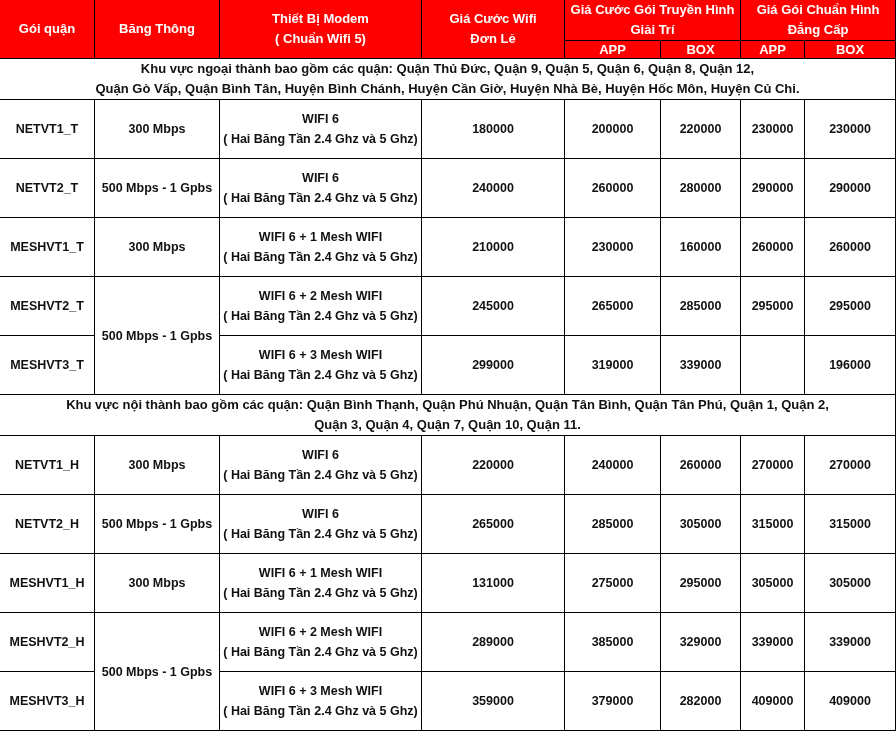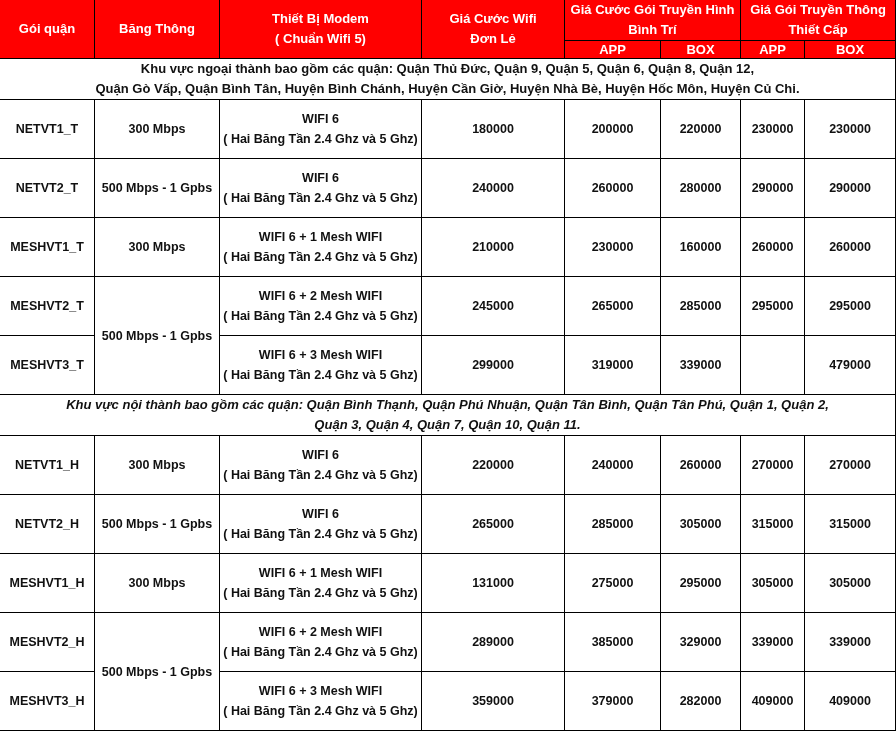--- a/index.html
+++ b/index.html
@@ -42,25 +42,25 @@
       <th rowspan="2">
         <span class="line">Thiết Bị Modem</span>
         <span class="line">( Chuẩn Wifi 5)</span>
       </th>
       <th rowspan="2">
         <span class="line">Giá Cước Wifi</span>
         <span class="line">Đơn Lẻ</span>
       </th>
       <th colspan="2">
         <span class="line">Giá Cước Gói Truyền Hình</span>
-        <span class="line">Bình Trí</span>
+        <span class="line">Giải Trí</span>
       </th>
       <th colspan="2">
-        <span class="line">Giá Gói Truyền Thông</span>
-        <span class="line">Thiết Cấp</span>
+        <span class="line">Giá Gói Chuẩn Hình</span>
+        <span class="line">Đẳng Cấp</span>
       </th>
     </tr>
     <tr>
       <th class="sub">APP</th>
       <th class="sub">BOX</th>
       <th class="sub">APP</th>
       <th class="sub">BOX</th>
     </tr>
   </thead>
   <tbody>
@@ -126,25 +126,25 @@
     <tr class="data">
       <td>MESHVT3_T</td>
       <td>
           <span class="line">WIFI 6 + 3 Mesh WIFI</span>
           <span class="line">( Hai Băng Tần 2.4 Ghz và 5 Ghz)</span>
         </td>
       <td>299000</td>
       <td>319000</td>
       <td>339000</td>
       <td></td>
-      <td>479000</td>
+      <td>196000</td>
     </tr>
 
     <tr>
-      <td colspan="8" class="region" style="height:36px;font-style:italic;">
+      <td colspan="8" class="region" style="height:36px;">
         <span class="line">Khu vực nội thành bao gồm các quận: Quận Bình Thạnh, Quận Phú Nhuận, Quận Tân Bình, Quận Tân Phú, Quận 1, Quận 2,</span>
         <span class="line">Quận 3, Quận 4, Quận 7, Quận 10, Quận 11.</span>
       </td>
     </tr>
     <tr class="data">
       <td>NETVT1_H</td>
       <td>300 Mbps</td>
       <td>
           <span class="line">WIFI 6</span>
           <span class="line">( Hai Băng Tần 2.4 Ghz và 5 Ghz)</span>

